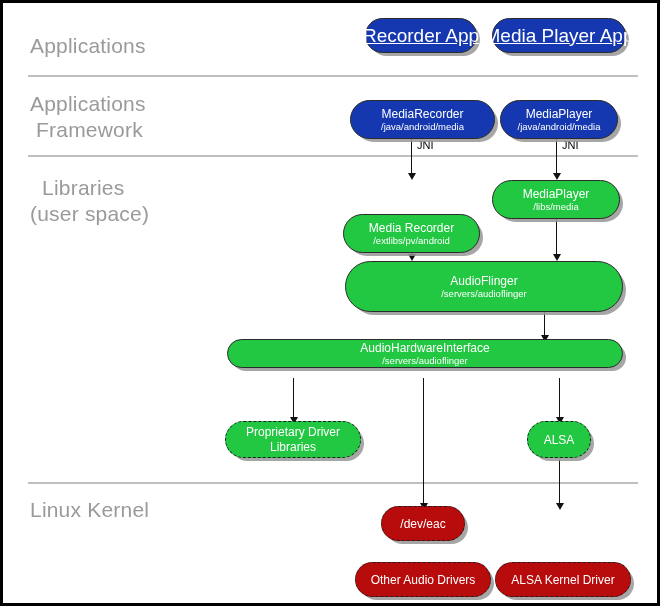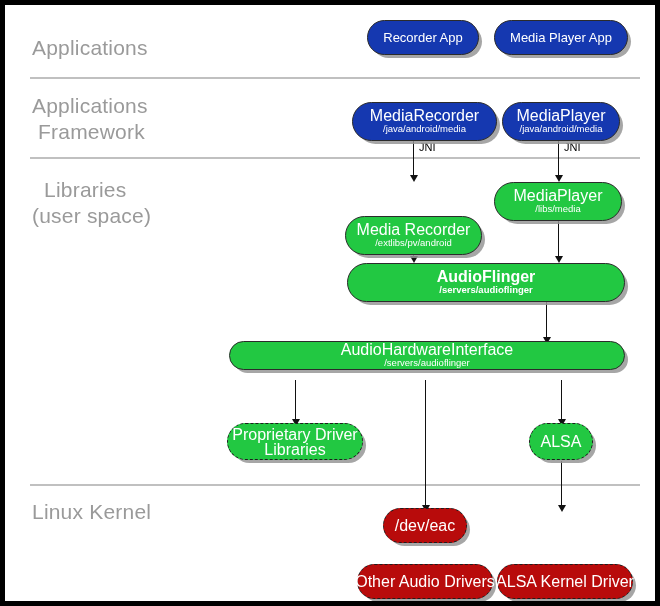--- a/index.html
+++ b/index.html
@@ -6,21 +6,21 @@
     margin: 0;
     padding: 0;
     background: #ffffff;
     font-family: "Liberation Sans", sans-serif;
   }
   #canvas {
     position: relative;
     width: 660px;
     height: 606px;
     background: #ffffff;
-    border: 5px solid #000000;
+    border: 3px solid #000000;
     box-sizing: border-box;
     overflow: hidden;
   }
   
   .divider {
     position: absolute;
     height: 2px;
     background: #c0c0c0;
   }
   
@@ -42,25 +42,25 @@
     flex-direction: column;
     align-items: center;
     justify-content: center;
     color: #ffffff;
     text-align: center;
     box-shadow: 4px 4px 0 -1px rgba(150,150,150,0.85);
     border: 1px solid #2b2b2b;
     z-index: 3;
   }
   .node .title {
-    font-size: 16px;
+    font-size: 12px;
     line-height: 14px;
     white-space: nowrap;
   }
-  .node .title.big { font-size: 13px; }
+  .node .title.big { font-size: 19px; text-decoration: underline; }
   .node .sub {
     font-size: 9.5px;
     line-height: 11px;
     white-space: nowrap;
   }
   .node.blue  { background: #1538b0; }
   .node.green { background: #22c842; }
   .node.red   { background: #b80b0b; }
   .node.dashed { border: 1px dashed #1e1e1e; }
   .node.twoline .title { line-height: 15px; white-space: normal; }
@@ -156,21 +156,21 @@
   <div class="node green" style="left:340px; top:177px; width:137px; height:39px;margin-top:34px;">
     <span class="title">Media Recorder</span>
     <span class="sub">/extlibs/pv/android</span>
   </div>
 
   <div class="node green" style="left:489px; top:177px; width:128px; height:39px;">
     <span class="title">MediaPlayer</span>
     <span class="sub">/libs/media</span>
   </div>
 
-  <div class="node green" style="left:342px; top:258px; width:278px; height:39px;font-weight:bold;">
+  <div class="node green" style="left:342px; top:258px; width:278px; height:51px;">
     <span class="title">AudioFlinger</span>
     <span class="sub">/servers/audioflinger</span>
   </div>
 
   <div class="node green" style="left:224px; top:336px; width:396px; height:29px;">
     <span class="title">AudioHardwareInterface</span>
     <span class="sub">/servers/audioflinger</span>
   </div>
 
   <div class="node green dashed twoline" style="left:222px; top:418px; width:136px; height:37px;">

